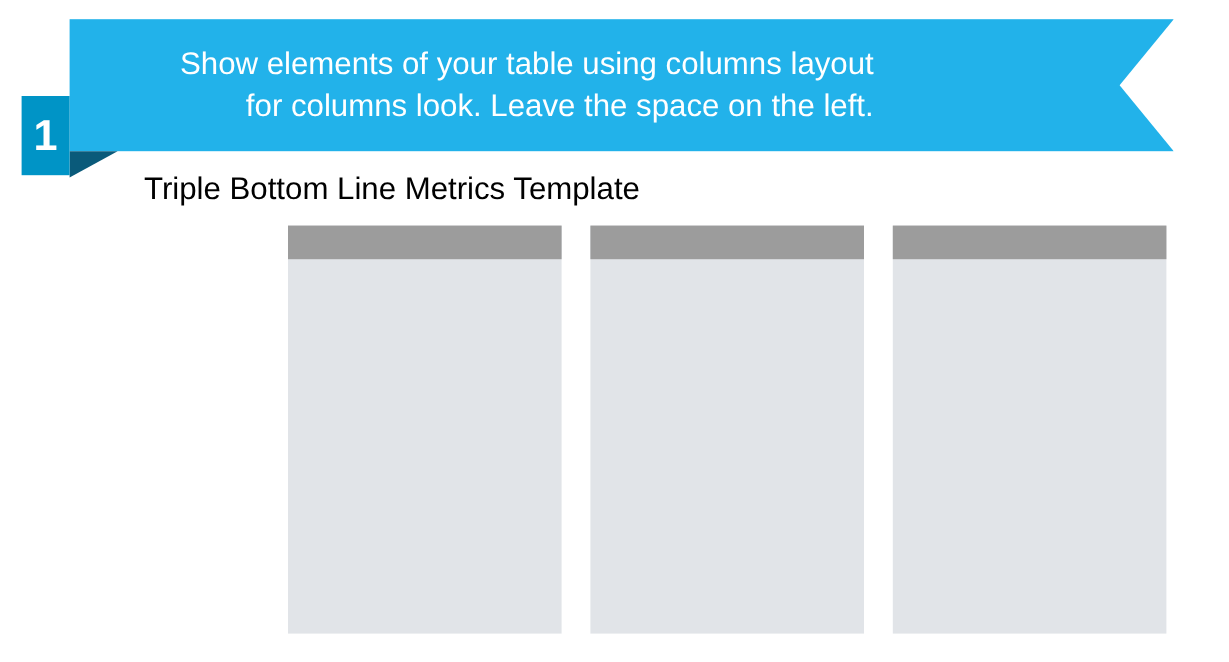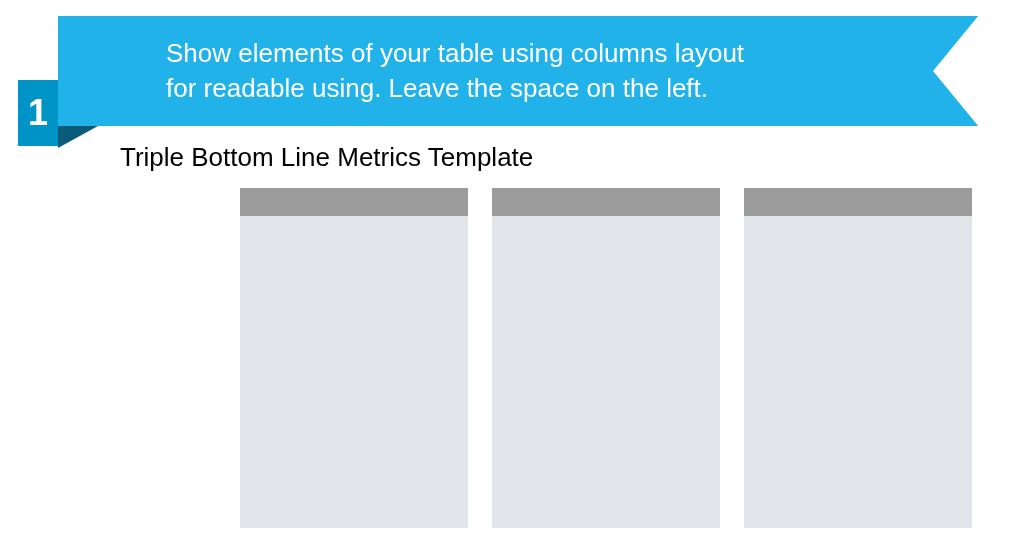--- a/index.html
+++ b/index.html
@@ -37,25 +37,26 @@
       top: -1px;
       width: 0;
       height: 0;
       border-top: 56px solid transparent;
       border-bottom: 56px solid transparent;
       border-right: 46px solid #ffffff;
     }
     .ribbon-text {
       position: absolute;
       top: 20px;
-      left: 108px;
+      left: 92px;
       color: #ffffff;
       font-size: 26px;
       line-height: 1.35;
       font-weight: 300;
+      text-align: right;
     }
     .fold-tri{
       position:absolute;
       top:110px;
       left:58px;
       width:0;
       height:0;
       border-top:22px solid #0a5a7a;
       border-left:40px solid transparent;
       z-index:0;
@@ -107,21 +108,21 @@
       flex: 1;
     }
   </style>
 </head>
 <body>
 
 <div class="ribbon-wrap">
   <div class="ribbon-banner">
     <div class="ribbon-text">
       <span>Show elements of your table using columns layout</span><br>
-      <span>for readable using. Leave the space on the left.</span>
+      <span>for columns look. Leave the space on the left.</span>
     </div>
   </div>
   <div class="fold-tri"></div>
   <div class="step-number">
     <span>1</span>
   </div>
 </div>
 
 <div class="subtitle">Triple Bottom Line Metrics Template</div>
 

